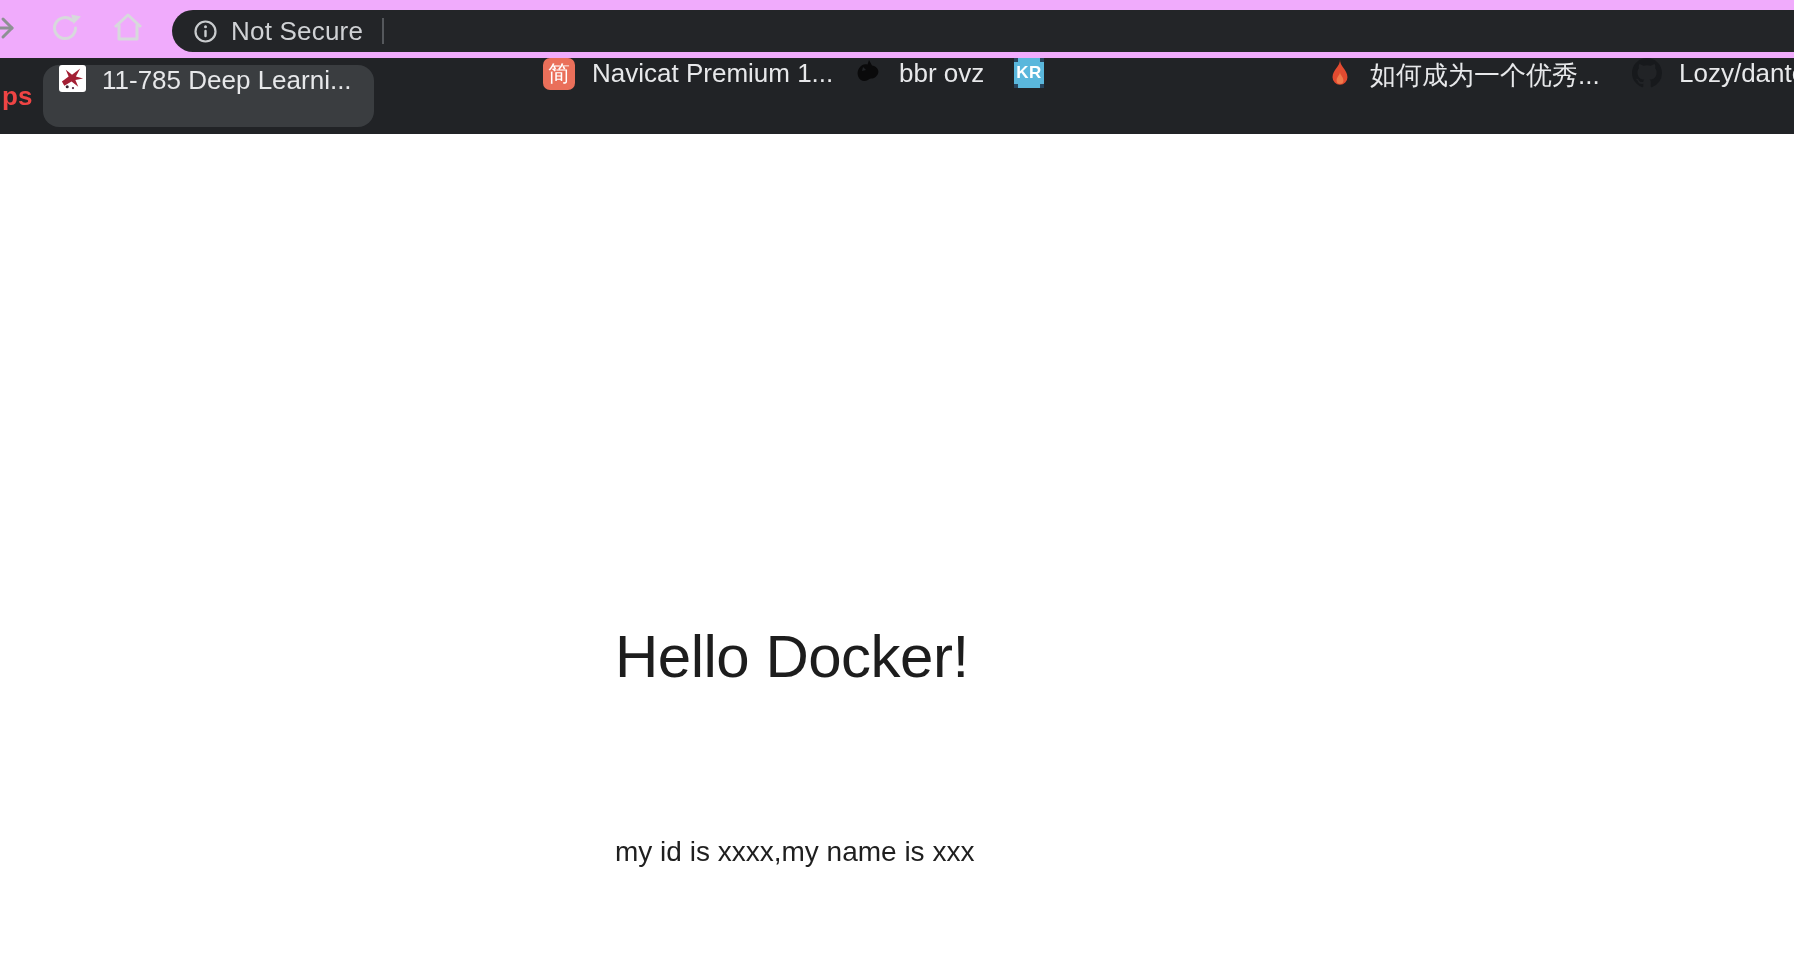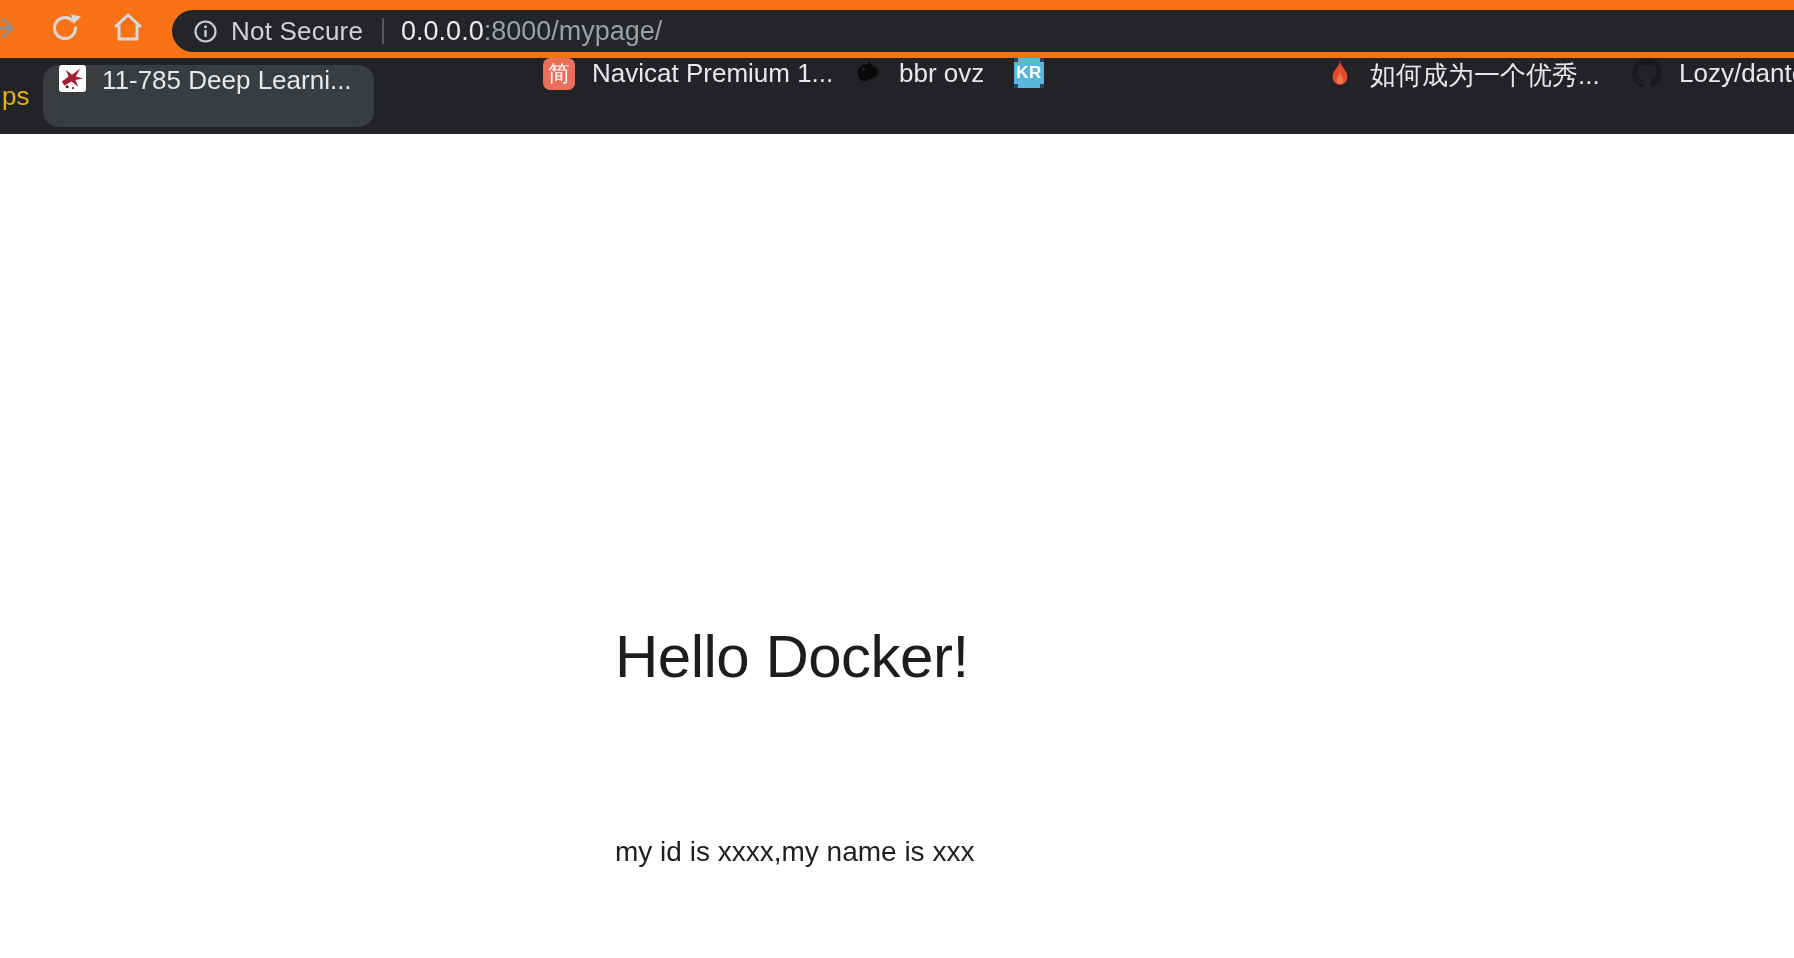--- a/index.html
+++ b/index.html
@@ -2,41 +2,41 @@
 <html><head>
 <meta charset="utf-8">
 <style>
   * { margin:0; padding:0; box-sizing:border-box; }
   html,body { width:1794px; height:958px; overflow:hidden; background:#fff;
               font-family:"Liberation Sans", sans-serif; }
   .screen { position:relative; width:1794px; height:958px; overflow:hidden; }
 
   
   .toolbar { position:absolute; left:0; top:0; width:1794px; height:58px;
-             background:#f97316; }
+             background:#f0abfc; }
   .nav-btn { position:absolute; top:0; height:58px; display:flex; align-items:center;
              justify-content:center; background:none; border:none; cursor:pointer; }
   .fwd  { left:-17px; width:36px; }
   .reload { left:46px; width:38px; }
   .home { left:108px; width:40px; }
 
   .omnibox { position:absolute; left:172px; right:-40px; top:10px; height:42px;
              border-radius:21px; background:#232528; display:flex; align-items:center;
              padding-left:22px; }
   .sec-icon { width:23px; height:23px; flex:0 0 auto; }
   .sec-label { margin-left:14px; font-size:26px; color:#d0d2d5; letter-spacing:.2px; }
   .omni-sep { width:2px; height:26px; background:#55585c; margin:0 17px 0 19px; }
   .url { font-size:27px; color:#e8eaed; white-space:nowrap; }
   .url .path { color:#9ba0a5; }
 
   
   .bookmarks { position:absolute; left:0; top:58px; width:1794px; height:76px;
                background:#212326; }
   .apps-partial { position:absolute; left:2px; top:0; height:76px; display:flex;
-                  align-items:center; font-size:26px; color:#eab308; }
+                  align-items:center; font-size:26px; color:#ef4444;font-weight:bold; }
   .bm { position:absolute; top:0; height:76px; display:flex; align-items:flex-start;
         gap:17px; cursor:pointer; color:#e7e8ea; font-size:26px; white-space:nowrap; }
   .bm-label { color:#e7e8ea; }
   .bm-hover { left:43px; top:7px; height:62px; padding:0 22px 0 16px;
               background:#3a3d40; border-radius:16px; gap:16px; }
   .fav { flex:0 0 auto; display:flex; align-items:center; justify-content:center; }
   .fav-cardinal { width:27px; height:27px; background:#fff; border-radius:3px; }
   .fav-jianshu { width:32px; height:32px; background:#ea6f5a; border-radius:7px;
                  color:#fff; font-size:22px; line-height:32px; text-align:center; }
   .fav-kr { position:relative; width:30px; height:30px; background:#5ab7dc;
@@ -100,21 +100,20 @@
     <div class="omnibox">
       <span class="sec-icon">
         <svg width="23" height="23" viewBox="0 0 23 23">
           <circle cx="11.5" cy="11.5" r="10" fill="none" stroke="#c9ccce" stroke-width="2.2"></circle>
           <circle cx="11.5" cy="6.8" r="1.5" fill="#c9ccce"></circle>
           <rect x="10.3" y="9.8" width="2.4" height="7.5" rx="1.2" fill="#c9ccce"></rect>
         </svg>
       </span>
       <span class="sec-label">Not Secure</span>
       <span class="omni-sep"></span>
-      <span class="url"><span>0.0.0.0</span><span class="path">:8000/mypage/</span></span>
     </div>
   </div>
 
   <div class="bookmarks">
 
     <span class="apps-partial">ps</span>
 
     <div class="bm bm-hover">
       <span class="fav fav-cardinal">
         <svg width="25" height="25" viewBox="0 0 26 26">

